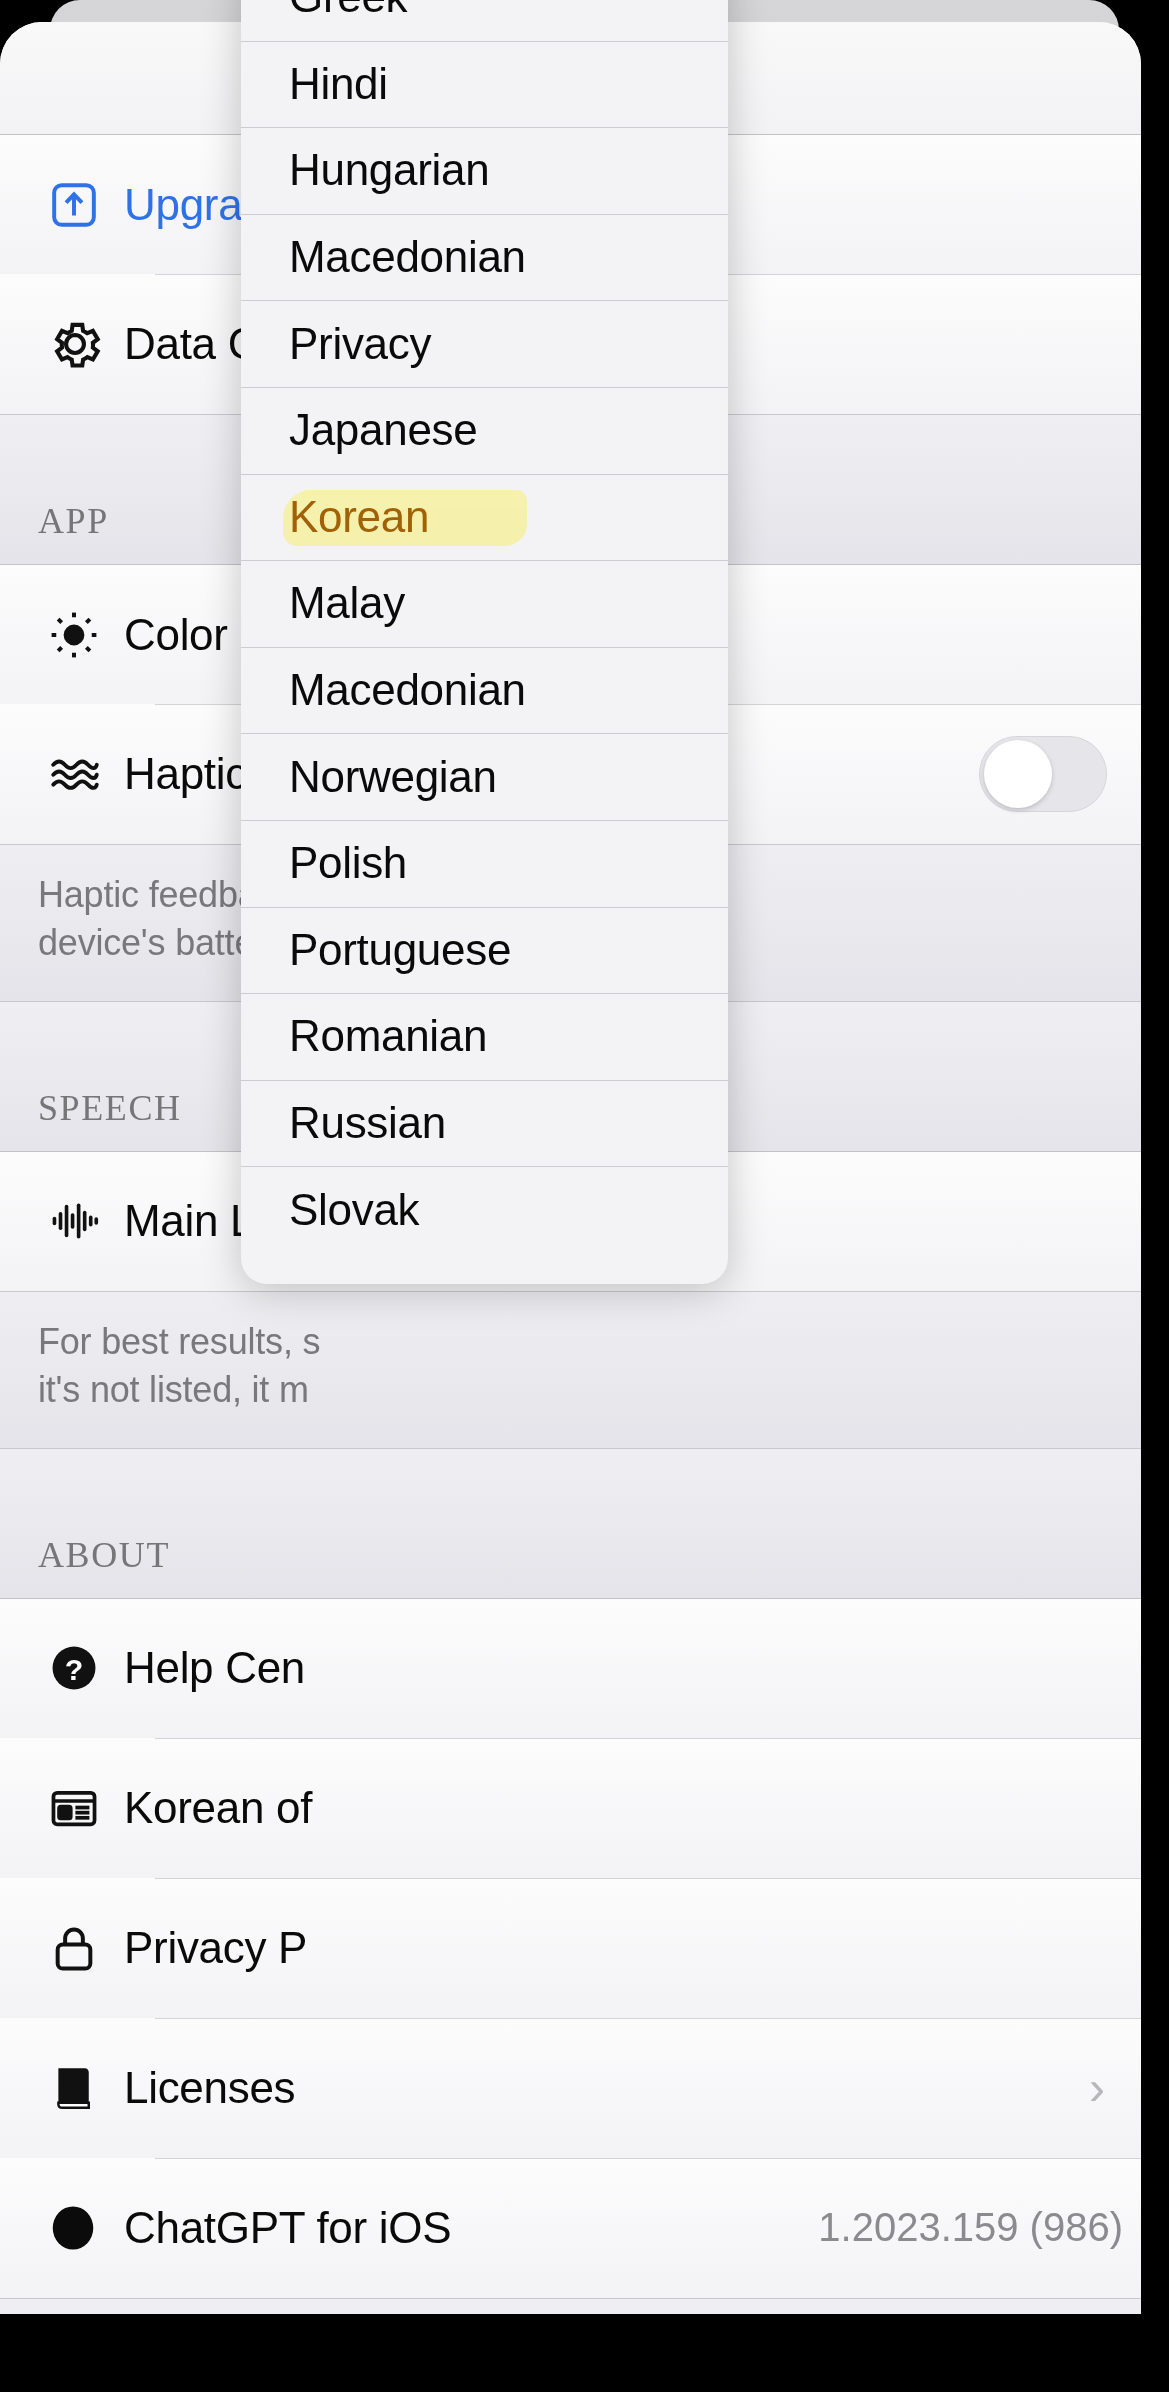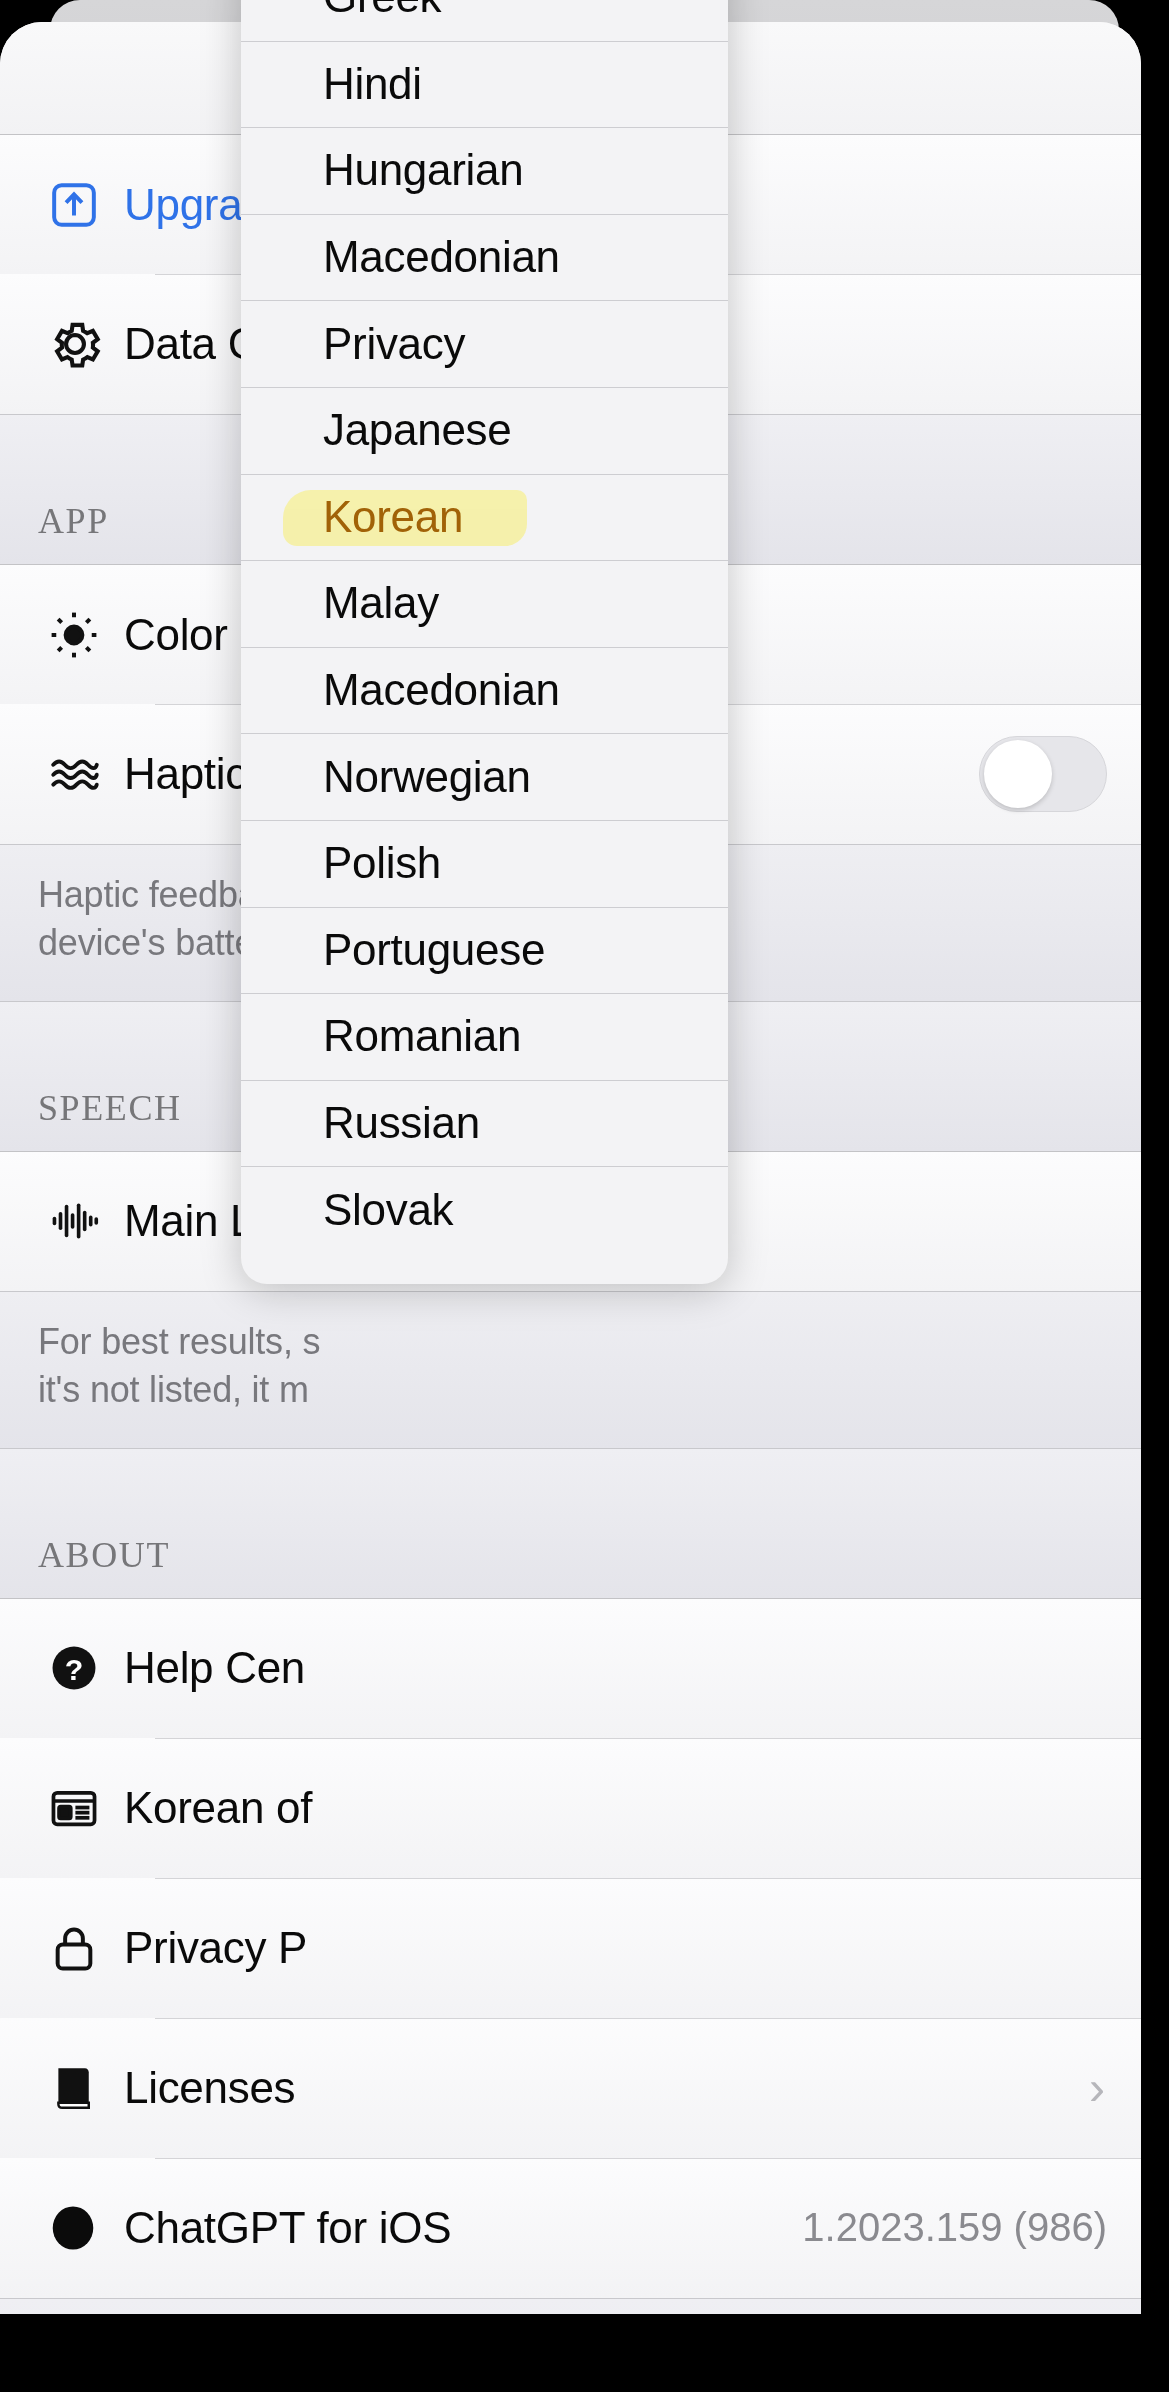--- a/index.html
+++ b/index.html
@@ -71,21 +71,21 @@
   }
   .row-label {
     font-size: 44px;
     color: #0a0a0a;
     letter-spacing: -0.3px;
     white-space: nowrap;
   }
   .row-label.blue { color: #2f72e8; }
   .row-value {
     margin-left: auto;
-    margin-right: 34px;
+    margin-right: 18px;
     font-size: 40px;
     color: #8a8a8f;
     white-space: nowrap;
   }
   .chevron {
     margin-left: auto;
     margin-right: 36px;
     color: #b6b6bb;
     font-size: 48px;
     line-height: 1;
@@ -156,21 +156,21 @@
     border-radius: 26px;
     box-shadow: 0 6px 40px rgba(0,0,0,.22);
     overflow: hidden;
   }
   .picker-list { padding-top: 0; }
   .picker-row {
     position: relative;
     height: 86.6px;
     display: flex;
     align-items: center;
-    padding-left: 82px;
+    padding-left: 48px;
     background: #f3f3f5;
   }
   .picker-row + .picker-row::before {
     content: "";
     position: absolute;
     left: 0; right: 0; top: 0;
     height: 1px;
     background: #cdcdd1;
   }
   .picker-row-label {

